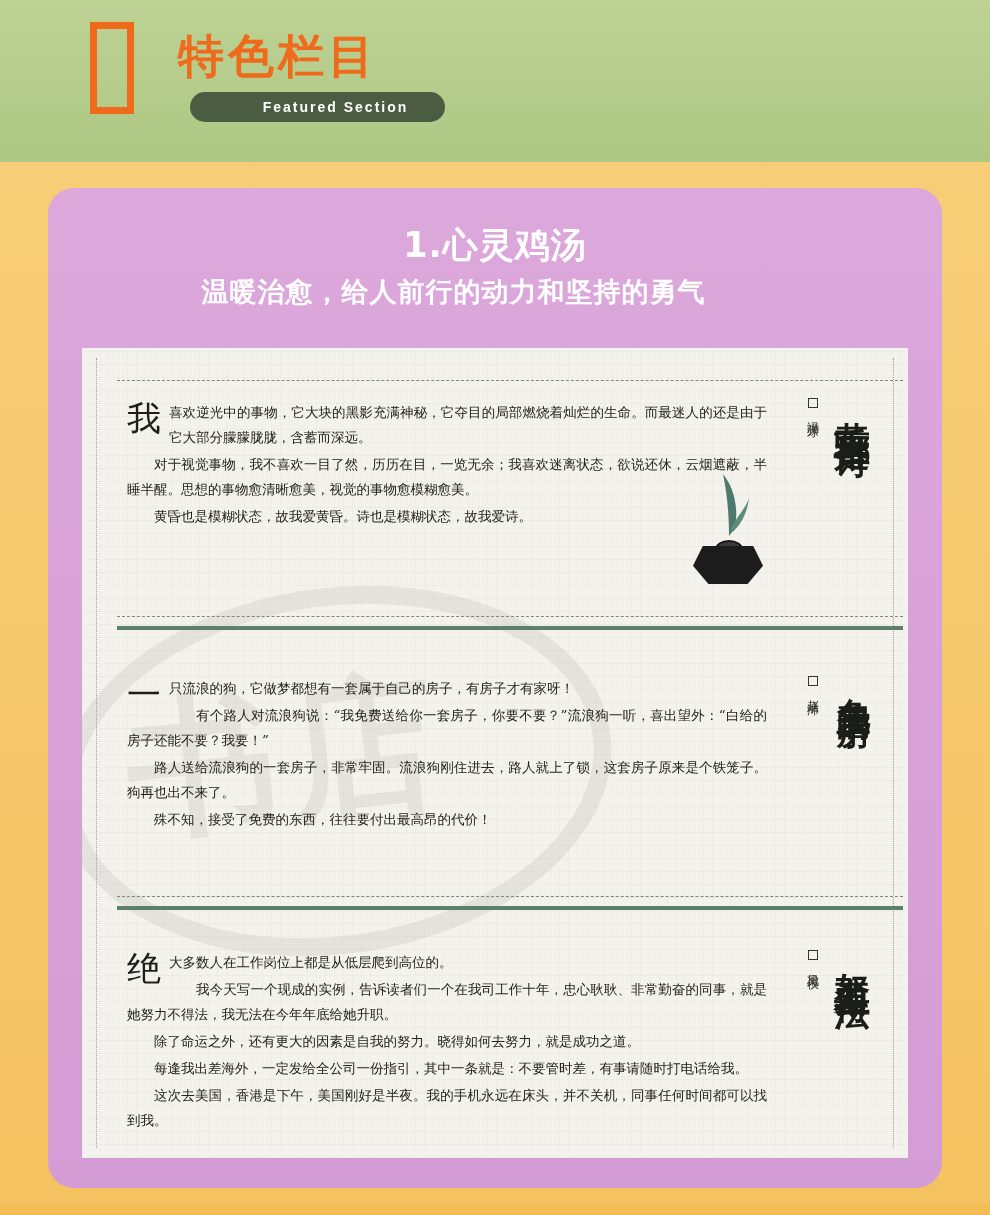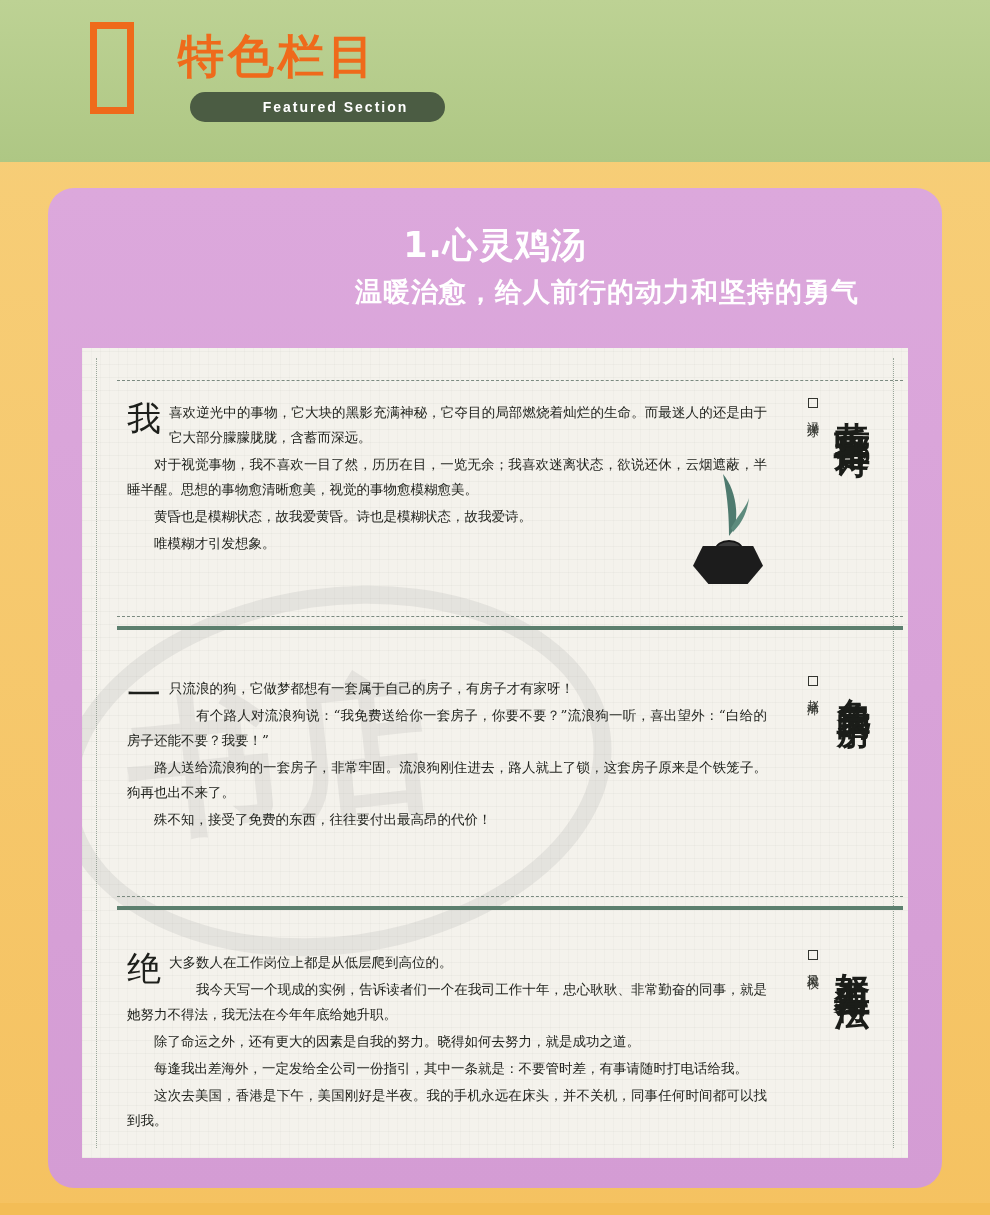--- a/index.html
+++ b/index.html
@@ -94,21 +94,21 @@
     font-weight: bold;
     color: #ffffff;
     letter-spacing: 1px;
     font-family: "DejaVu Sans", "Liberation Sans", sans-serif;
   }
   .card-subtitle {
     position: absolute;
     left: 0;
     top: 86px;
     width: 811px;
-    text-align: right;
+    text-align: center;
     font-size: 27px;
     font-weight: bold;
     color: #ffffff;
     letter-spacing: 1px;
     font-family: "DejaVu Sans", "Liberation Sans", sans-serif;
   }
 
   
   .scan {
     position: absolute;
@@ -317,21 +317,20 @@
         <div class="rule r2"></div>
         <div class="rule-dash d2"></div>
 
         <div class="article a1">
           <p class="first">
             <span class="dropcap">我</span>
             <span>喜欢逆光中的事物，它大块的黑影充满神秘，它夺目的局部燃烧着灿烂的生命。而最迷人的还是由于它大部分朦朦胧胧，含蓄而深远。</span>
           </p>
           <p>对于视觉事物，我不喜欢一目了然，历历在目，一览无余；我喜欢迷离状态，欲说还休，云烟遮蔽，半睡半醒。思想的事物愈清晰愈美，视觉的事物愈模糊愈美。</p>
           <p>黄昏也是模糊状态，故我爱黄昏。诗也是模糊状态，故我爱诗。</p>
-          <p>唯模糊才引发想象。</p>
         </div>
         <div class="vtitle t1">黄昏都是诗</div>
         <div class="vauthor u1">
           <span class="box"></span><span>冯骥才</span>
         </div>
 
         <div class="inkwell">
           <svg class="ink-leaf" viewBox="0 0 40 70">
             <path d="M20 68 C20 45 18 25 14 6 C24 18 30 38 26 60 Z" fill="#4e7a6e"></path>
             <path d="M22 60 C30 46 38 38 40 30 C38 46 32 56 24 64 Z" fill="#5d8b7d"></path>

